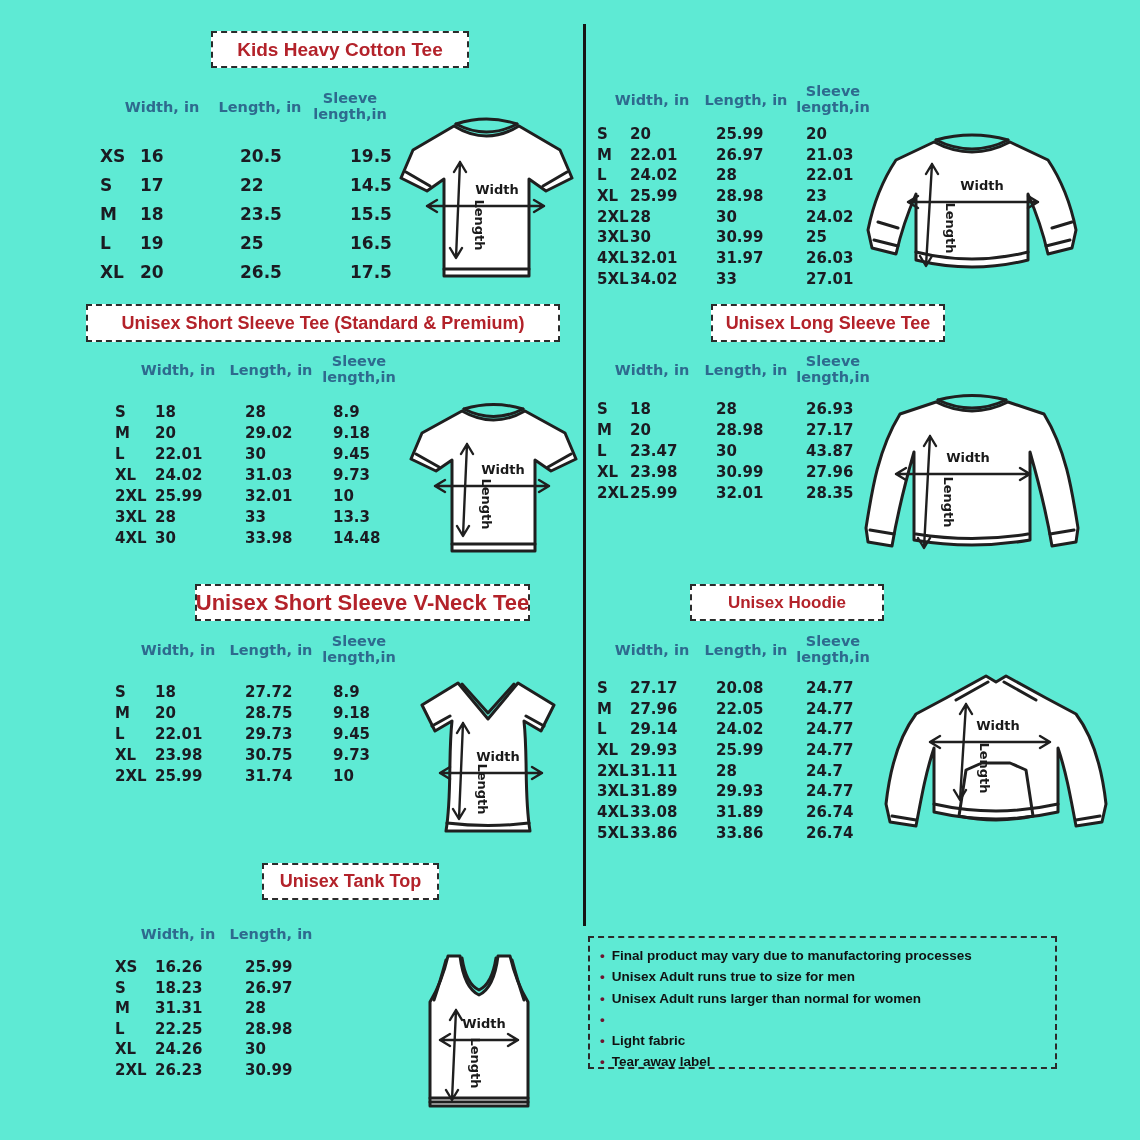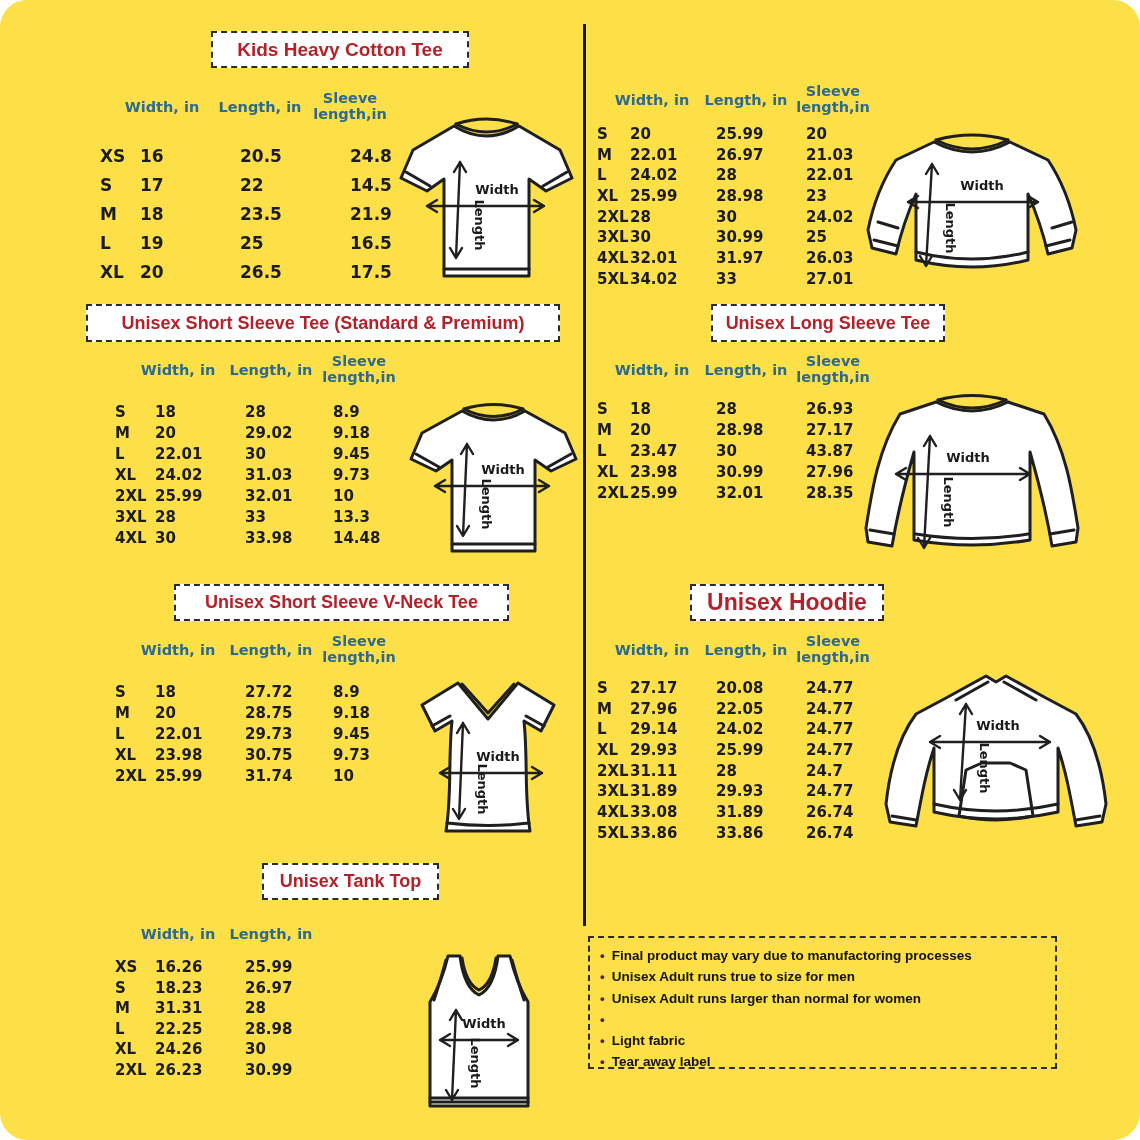--- a/index.html
+++ b/index.html
@@ -1,26 +1,26 @@
 <!DOCTYPE html>
 <html><head>
 <meta charset="utf-8">
 <style>
   html,body{margin:0;padding:0;background:#ffffff;}
-  #canvas{position:relative;width:1140px;height:1140px;background:#fde047;overflow:hidden;
-          font-family:"DejaVu Sans",sans-serif;border-radius:27px;}
+  #canvas{position:relative;width:1140px;height:1140px;background:#5eead4;overflow:hidden;
+          font-family:"DejaVu Sans",sans-serif;}
   .title{position:absolute;border:2.5px dashed #2b2b2b;background:#fff;color:#b3222a;
          font-weight:bold;display:flex;align-items:center;justify-content:center;
          font-family:"Liberation Sans",sans-serif;white-space:nowrap;}
   #ti-kids {left:211px;top:31px;width:254px;height:33px;font-size:19px;}
   #ti-crew {left:705px;top:31px;width:240px;height:33px;font-size:19px;}
   #ti-uss  {left:86px;top:304px;width:470px;height:34px;font-size:18px;}
   #ti-ls   {left:711px;top:304px;width:230px;height:34px;font-size:18px;}
-  #ti-vneck{left:174px;top:584px;width:331px;height:33px;font-size:18px;}
-  #ti-hood {left:690px;top:584px;width:190px;height:33px;font-size:23px;}
+  #ti-vneck{left:195px;top:584px;width:331px;height:33px;font-size:22px;}
+  #ti-hood {left:690px;top:584px;width:190px;height:33px;font-size:17px;}
   #ti-tank {left:262px;top:863px;width:173px;height:33px;font-size:18px;}
 
   .tbl{position:absolute;}
   .thead{position:relative;}
   .h{position:absolute;color:#2e6a8e;font-weight:bold;font-size:14.5px;text-align:center;line-height:1.12;}
   .rows{position:relative;}
   .t-row{position:relative;}
   .cell{position:absolute;white-space:nowrap;font-weight:bold;color:#1b1b22;}
   .cell-size{left:0;}
 
@@ -94,33 +94,33 @@
     <div class="thead">
       <span class="h h-width">Width, in</span>
       <span class="h h-length">Length, in</span>
       <span class="h h-sleeve">Sleeve length,in</span>
     </div>
     <div class="rows">
         <div class="t-row">
           <span class="cell cell-size">XS</span>
           <span class="cell cell-width">16</span>
           <span class="cell cell-length">20.5</span>
-          <span class="cell cell-sleeve">24.8</span>
+          <span class="cell cell-sleeve">19.5</span>
         </div>
         <div class="t-row">
           <span class="cell cell-size">S</span>
           <span class="cell cell-width">17</span>
           <span class="cell cell-length">22</span>
           <span class="cell cell-sleeve">14.5</span>
         </div>
         <div class="t-row">
           <span class="cell cell-size">M</span>
           <span class="cell cell-width">18</span>
           <span class="cell cell-length">23.5</span>
-          <span class="cell cell-sleeve">21.9</span>
+          <span class="cell cell-sleeve">15.5</span>
         </div>
         <div class="t-row">
           <span class="cell cell-size">L</span>
           <span class="cell cell-width">19</span>
           <span class="cell cell-length">25</span>
           <span class="cell cell-sleeve">16.5</span>
         </div>
         <div class="t-row">
           <span class="cell cell-size">XL</span>
           <span class="cell cell-width">20</span>

